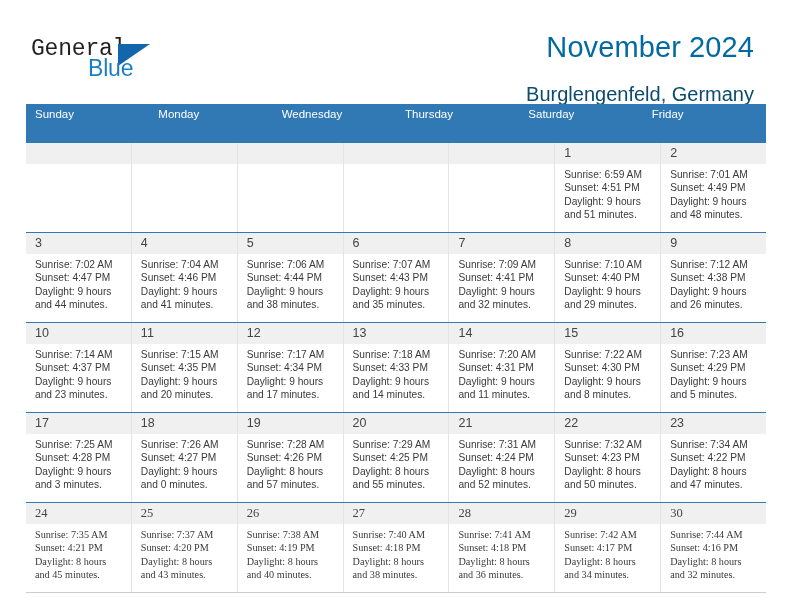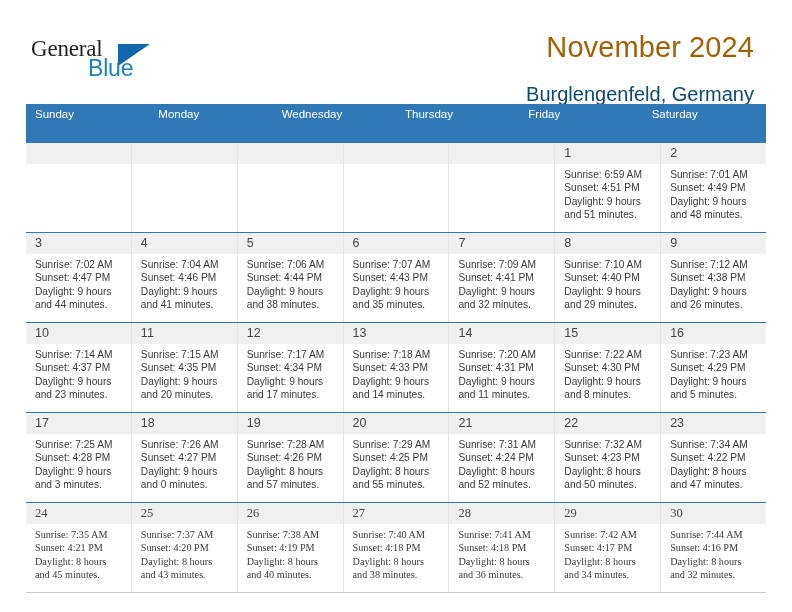--- a/index.html
+++ b/index.html
@@ -36,21 +36,21 @@
     width: 190px;
     height: 50px;
   }
   .logo-general {
     position: absolute;
     left: 0;
     top: 0;
     font-size: 23px;
     letter-spacing: -0.2px;
     color: #231f20;
-    font-family: Liberation Serif, serif;
+    font-family: Liberation Mono, monospace;
   }
   .logo-blue {
     position: absolute;
     left: 57px;
     top: 19px;
     font-size: 23px;
     letter-spacing: -0.2px;
     color: #1c7fc4;
     font-family: "Liberation Sans", sans-serif;
     text-align: right;
@@ -67,21 +67,21 @@
 
   .title-block {
     position: absolute;
     right: 38px;
     top: 30px;
     text-align: right;
   }
   .cal-title {
     font-size: 29px;
     font-weight: normal;
-    color: #a16207;
+    color: #0369a1;
     line-height: 34px;
     letter-spacing: 0.1px;
     white-space: nowrap;
   }
   .cal-sub {
     margin-top: 21px;
     font-size: 20px;
     color: #0c4a6e;
     line-height: 18px;
     white-space: nowrap;
@@ -172,22 +172,22 @@
     </div>
 
   </div>
 
   <div class="calendar">
     <div class="weekdays">
       <div class="weekday">Sunday</div>
       <div class="weekday">Monday</div>
       <div class="weekday">Wednesday</div>
       <div class="weekday">Thursday</div>
+      <div class="weekday">Saturday</div>
       <div class="weekday">Friday</div>
-      <div class="weekday">Saturday</div>
     </div>
     <div id="weeks-container">
         <div class="week">
           <div class="day empty">
             <div class="datestrip"></div>
           </div>
           <div class="day empty">
             <div class="datestrip"></div>
           </div>
           <div class="day empty">

